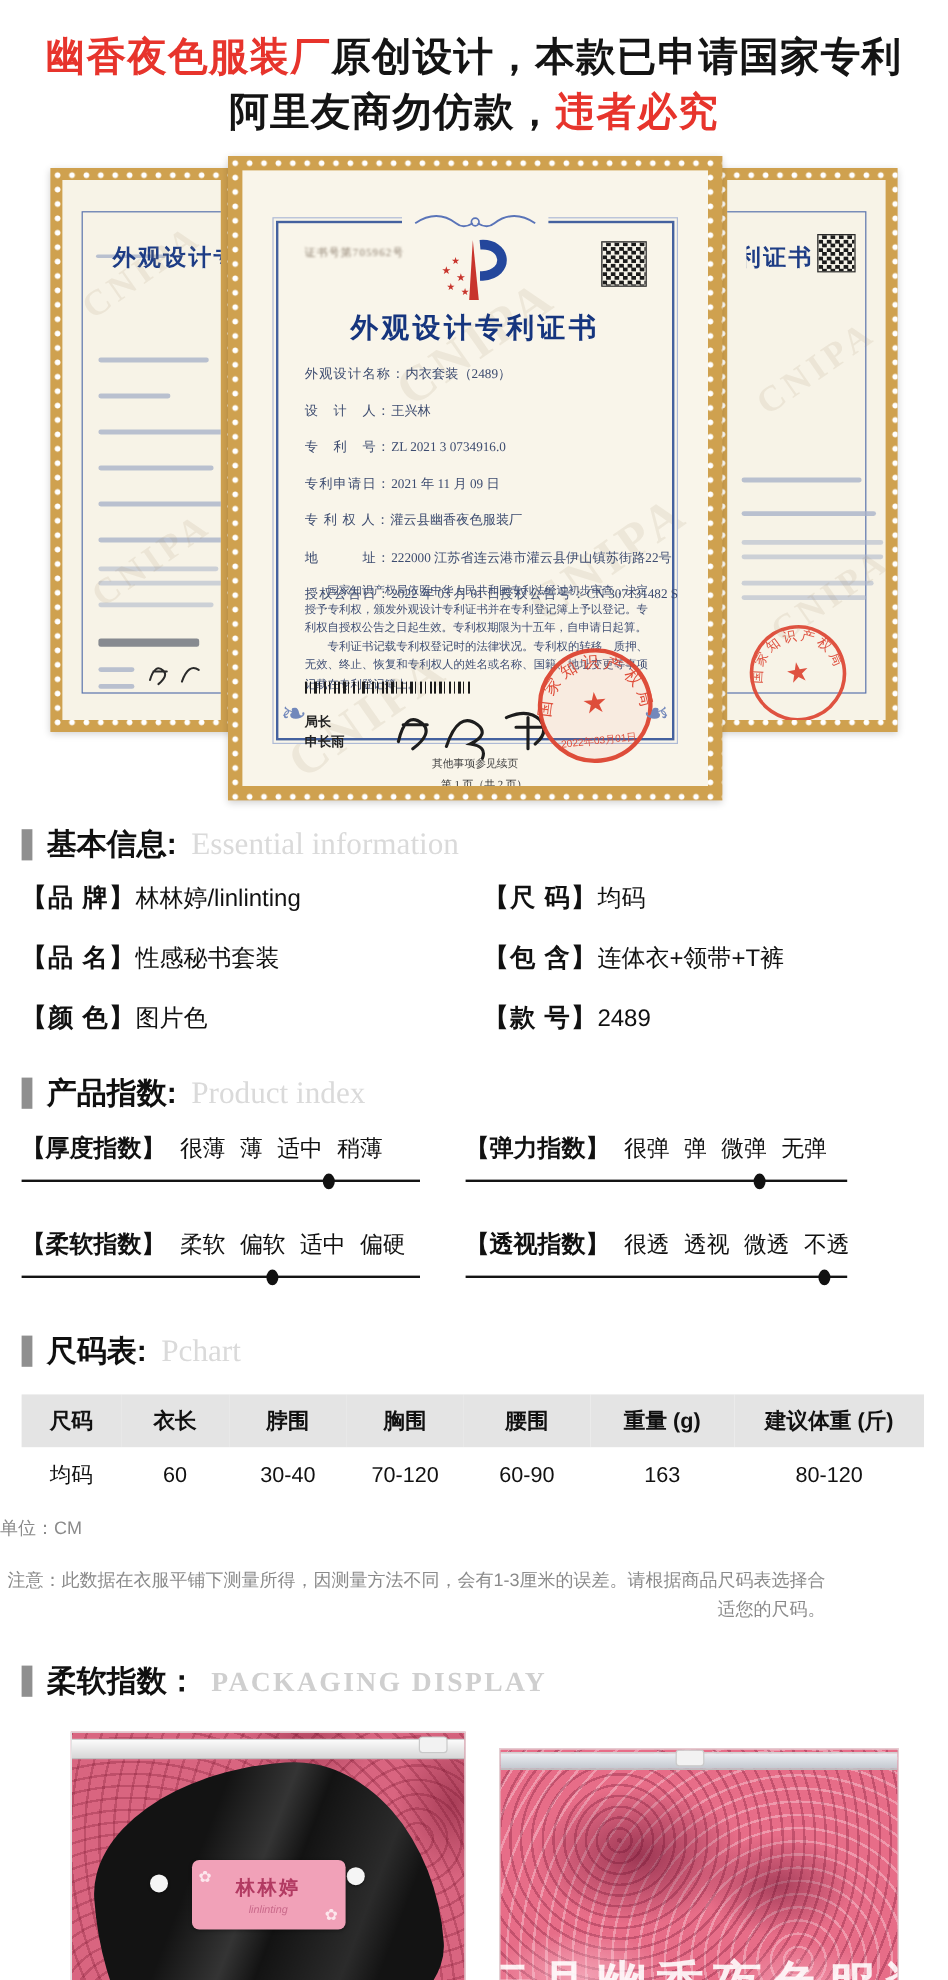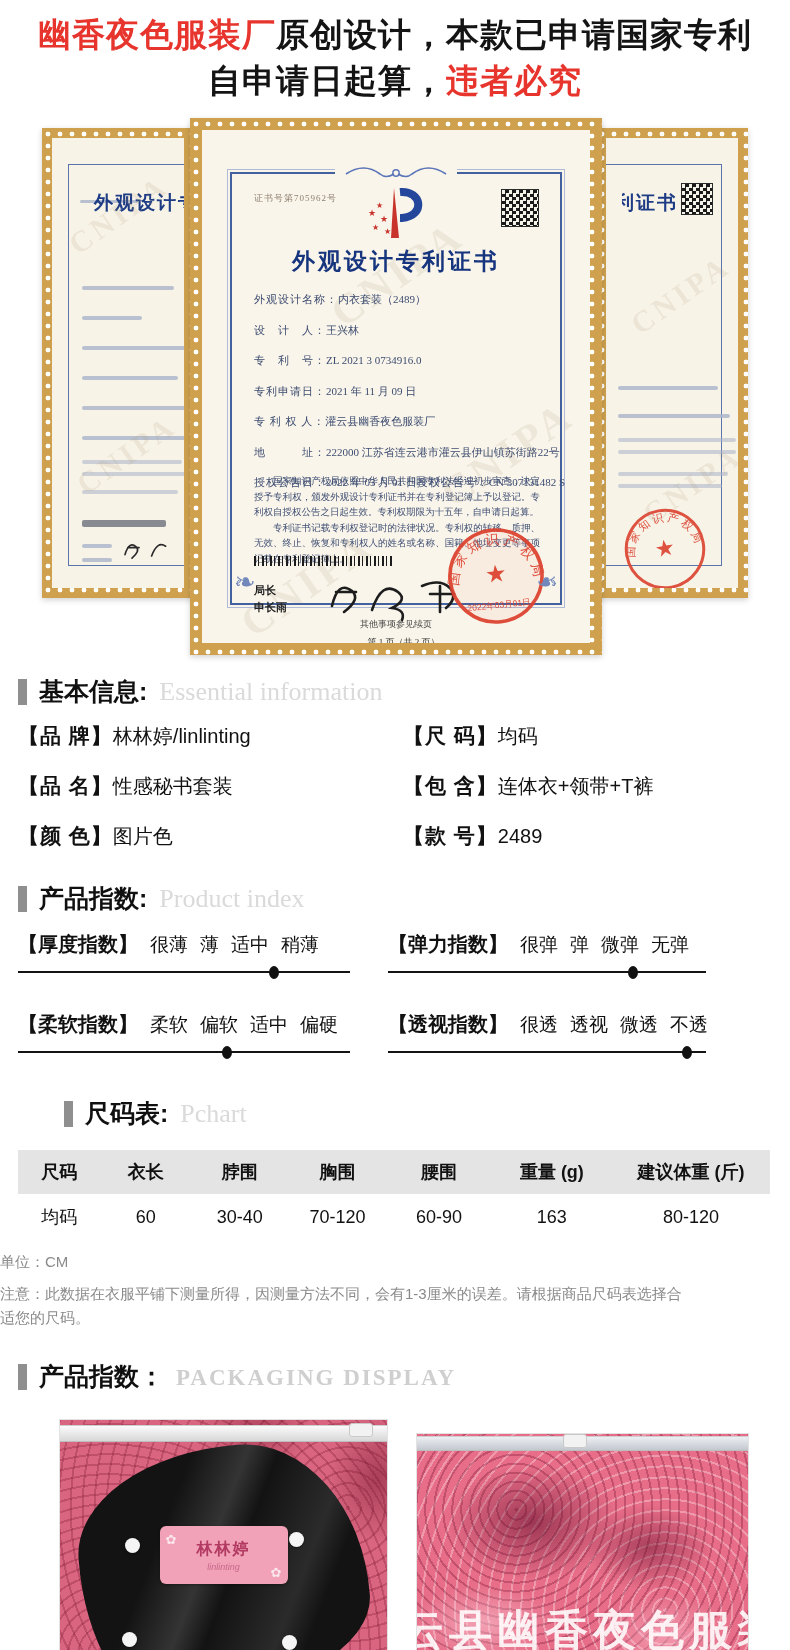--- a/index.html
+++ b/index.html
@@ -1,21 +1,21 @@
 <!DOCTYPE html>
 <html><head>
 <meta charset="utf-8">
 <style>
   html,body{margin:0;padding:0;}
   body{width:790px;height:1650px;background:#ffffff;overflow:hidden;
        font-family:"Liberation Sans","DejaVu Sans",sans-serif;color:#111;}
   .page{position:relative;width:790px;height:1650px;background:#fff;}
 
   
-  .notice{padding-top:12px;text-align:center;font-weight:bold;font-size:33px;line-height:46px;letter-spacing:1px;color:#141414;}
+  .notice{padding-top:24px;text-align:center;font-weight:bold;font-size:33px;line-height:46px;letter-spacing:1px;color:#141414;}
   .notice .red{color:#e7342c;}
 
   
   .collage{position:relative;height:545px;margin-top:12px;}
   .cert{position:absolute;background:#cfa14f;
         background-image:radial-gradient(circle,#fff 2.1px,rgba(255,255,255,0) 2.7px);
         background-size:12px 12px;box-shadow:0 2px 6px rgba(0,0,0,.18);}
   .cert-paper{position:absolute;inset:12px;background:#f9f5ea;overflow:hidden;}
   .cert-frame{position:absolute;border:2px solid #44619f;box-shadow:0 0 0 2px #f9f5ea,0 0 0 3px #aebad6;}
   .wm{position:absolute;font-family:"Liberation Serif",serif;font-weight:bold;color:rgba(170,150,110,.14);transform:rotate(-35deg);letter-spacing:4px;pointer-events:none;}
@@ -76,21 +76,21 @@
   .idx .opt{font-size:19px;margin-left:12px;}
   .idx-dot{position:absolute;bottom:-8px;width:10px;height:13px;border-radius:50%;background:#111;transform:translateX(-50%);}
 
   
   .size-table{width:752px;margin:20px 0 0 18px;border-collapse:collapse;text-align:center;font-size:18px;}
   .size-table thead tr{background:#e4e4e4;}
   .size-table th{font-weight:bold;height:42px;font-size:18px;}
   .size-table td{height:44px;}
   .unit-note,.notes{color:#8a8a8a;font-size:15px;line-height:24px;}
   .unit-note{margin-top:10px;}
-  .notes{margin-top:8px;width:688px;}
+  .notes{margin-top:20px;width:688px;text-align:right;}
 
   
   .photos{display:flex;padding-left:57px;margin-top:24px;gap:22px;}
   .photo{position:relative;background:#fff;}
   .photo-left{width:333px;height:302px;}
   .photo-right{width:341px;height:296px;}
   .bag{position:absolute;overflow:hidden;border:1px solid #e2e2e2;}
   .bag-l{inset:2px 2px 4px 2px;
      background:
        radial-gradient(ellipse 90px 60px at 8% 92%, rgba(110,15,40,.5), transparent 70%),
@@ -123,21 +123,21 @@
   .bag-r .zipbar{top:2px;height:13px;background:linear-gradient(#eceff3,#c3c8cf);}
   .photo-wm{position:absolute;left:-16px;bottom:26px;font-weight:bold;font-size:43px;color:rgba(255,255,255,.88);letter-spacing:5px;white-space:nowrap;}
 </style>
 </head>
 <body>
 
 <div class="page">
 
   <div class="notice">
     <div><span class="red">幽香夜色服装厂</span><span>原创设计，本款已申请国家专利</span></div>
-    <div><span>自申请日起算，</span><span class="red">违者必究</span></div>
+    <div><span>阿里友商勿仿款，</span><span class="red">违者必究</span></div>
   </div>
 
   <div class="collage">
 
     <div class="cert cert-side cert-left">
       <div class="side-inner">
         <div class="side-frame"></div>
         <div class="blur-line" style="left:28px;top:62px;width:58px;height:2.5px"></div>
         <div class="side-title" style="left:42px;">外观设计专利证书</div>
         <div class="blur-line" style="left:30px;top:148px;width:92px"></div>
@@ -289,21 +289,21 @@
     <div class="idx">
       <span class="lbl">【柔软指数】</span><span class="opt">柔软</span><span class="opt">偏软</span><span class="opt">适中</span><span class="opt">偏硬</span>
       <span class="idx-dot" style="left:63%"></span>
     </div>
     <div class="idx">
       <span class="lbl">【透视指数】</span><span class="opt">很透</span><span class="opt">透视</span><span class="opt">微透</span><span class="opt">不透</span>
       <span class="idx-dot" style="left:94%"></span>
     </div>
   </div>
 
-  <div class="sec-head" style="margin-top:44px;margin-left:46px;">
+  <div class="sec-head" style="margin-top:44px;">
     <div class="sec-bar"></div>
     <div class="sec-title">尺码表:</div>
     <div class="sec-sub">Pchart</div>
   </div>
   <table class="size-table">
     <colgroup>
         <col style="width:11%">
         <col style="width:12%">
         <col style="width:13%">
         <col style="width:13%">
@@ -332,21 +332,21 @@
         <td>163</td>
         <td>80-120</td>
       </tr>
     </tbody>
   </table>
   <div class="unit-note">单位：CM</div>
   <div class="notes">注意：此数据在衣服平铺下测量所得，因测量方法不同，会有1-3厘米的误差。请根据商品尺码表选择合适您的尺码。</div>
 
   <div class="sec-head" style="margin-top:30px;">
     <div class="sec-bar"></div>
-    <div class="sec-title">产品指数：</div>
+    <div class="sec-title">柔软指数：</div>
     <div class="sec-sub caps">PACKAGING DISPLAY</div>
   </div>
 
   <div class="photos">
     <div class="photo photo-left">
       <div class="bag bag-l">
         <div class="garment"></div>
         <div class="zipbar">
             <div class="zipslider"></div>
           </div>

